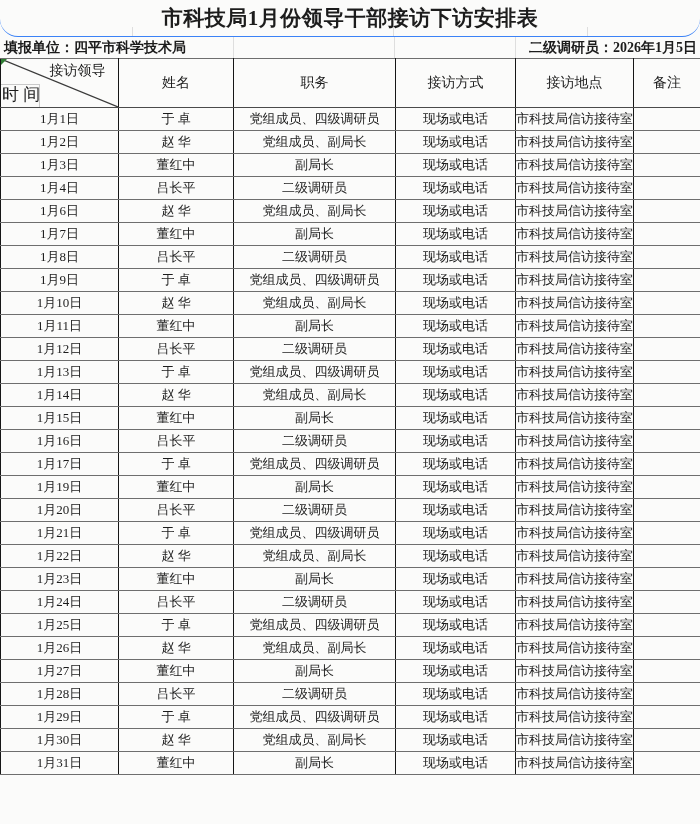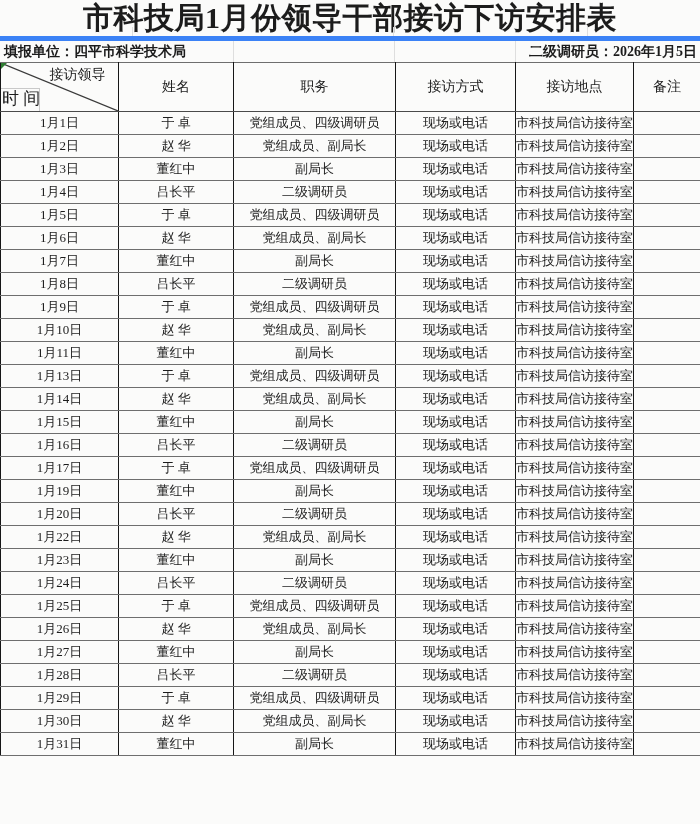--- a/index.html
+++ b/index.html
@@ -8,24 +8,25 @@
     background: #fbfbfa;
     font-family: "Liberation Serif", "DejaVu Serif", serif;
     color: #1c1c1c;
     overflow: hidden;
   }
   .sheet { position: relative; width: 700px; height: 824px; }
 
   .title-row {
     height: 36px;
     display: flex; align-items: center; justify-content: center;
-    font-size: 30px; font-weight: bold;
-    border-bottom: 5px solid #3b82f6;
+    font-size: 21px; font-weight: bold;
+    border-bottom: 1px solid #3b82f6;
     letter-spacing: 0.5px;
     position: relative;
+    border-radius: 18px;
   }
   .title-row .grid-stub {
     position: absolute; bottom: 0; width: 1px; height: 9px; background: #dedede;
   }
   .meta-row {
     height: 21px;
     position: relative;
     font-size: 14px; font-weight: bold;
   }
   .meta-left {
@@ -160,28 +161,20 @@
         </tr>
         <tr>
           <td>1月4日</td>
           <td>吕长平</td>
           <td>二级调研员</td>
           <td>现场或电话</td>
           <td>市科技局信访接待室</td>
           <td></td>
         </tr>
         <tr>
-          <td>1月5日</td>
-          <td>于 卓</td>
-          <td>党组成员、四级调研员</td>
-          <td>现场或电话</td>
-          <td>市科技局信访接待室</td>
-          <td></td>
-        </tr>
-        <tr>
           <td>1月6日</td>
           <td>赵 华</td>
           <td>党组成员、副局长</td>
           <td>现场或电话</td>
           <td>市科技局信访接待室</td>
           <td></td>
         </tr>
         <tr>
           <td>1月7日</td>
           <td>董红中</td>
@@ -216,20 +209,28 @@
         </tr>
         <tr>
           <td>1月11日</td>
           <td>董红中</td>
           <td>副局长</td>
           <td>现场或电话</td>
           <td>市科技局信访接待室</td>
           <td></td>
         </tr>
         <tr>
+          <td>1月12日</td>
+          <td>吕长平</td>
+          <td>二级调研员</td>
+          <td>现场或电话</td>
+          <td>市科技局信访接待室</td>
+          <td></td>
+        </tr>
+        <tr>
           <td>1月13日</td>
           <td>于 卓</td>
           <td>党组成员、四级调研员</td>
           <td>现场或电话</td>
           <td>市科技局信访接待室</td>
           <td></td>
         </tr>
         <tr>
           <td>1月14日</td>
           <td>赵 华</td>
@@ -267,20 +268,28 @@
           <td>董红中</td>
           <td>副局长</td>
           <td>现场或电话</td>
           <td>市科技局信访接待室</td>
           <td></td>
         </tr>
         <tr>
           <td>1月20日</td>
           <td>吕长平</td>
           <td>二级调研员</td>
+          <td>现场或电话</td>
+          <td>市科技局信访接待室</td>
+          <td></td>
+        </tr>
+        <tr>
+          <td>1月21日</td>
+          <td>于 卓</td>
+          <td>党组成员、四级调研员</td>
           <td>现场或电话</td>
           <td>市科技局信访接待室</td>
           <td></td>
         </tr>
         <tr>
           <td>1月22日</td>
           <td>赵 华</td>
           <td>党组成员、副局长</td>
           <td>现场或电话</td>
           <td>市科技局信访接待室</td>

